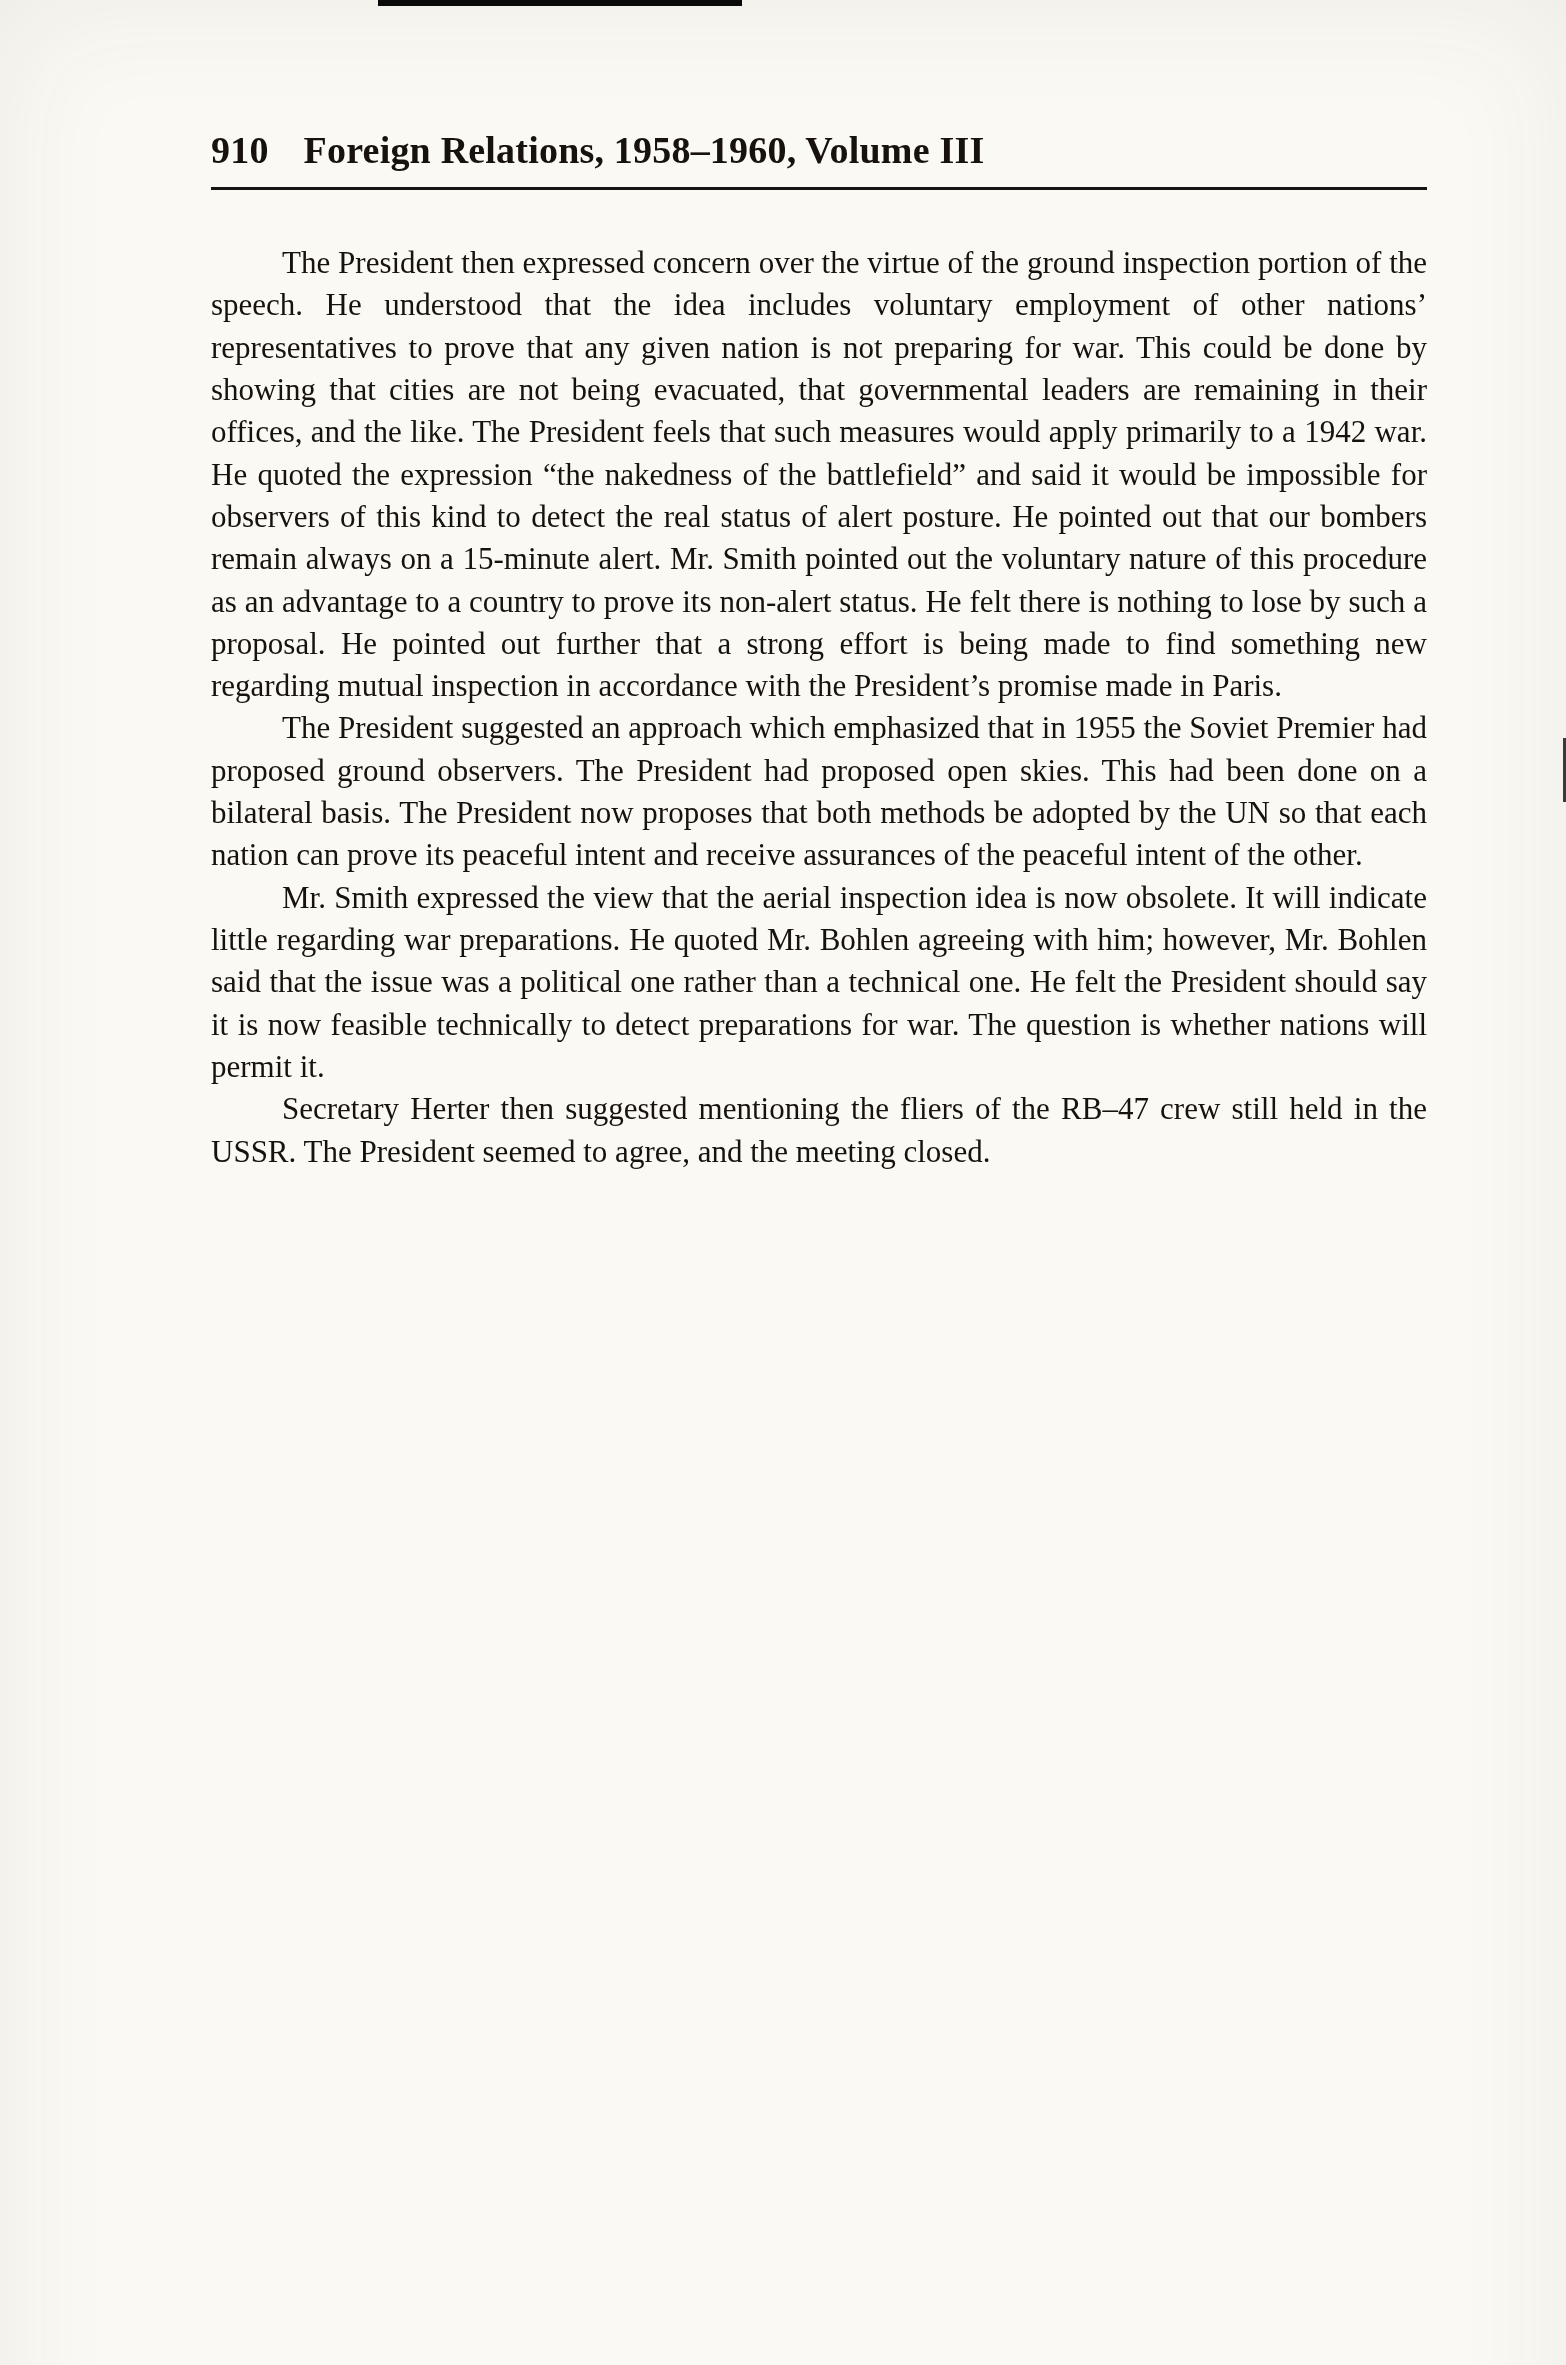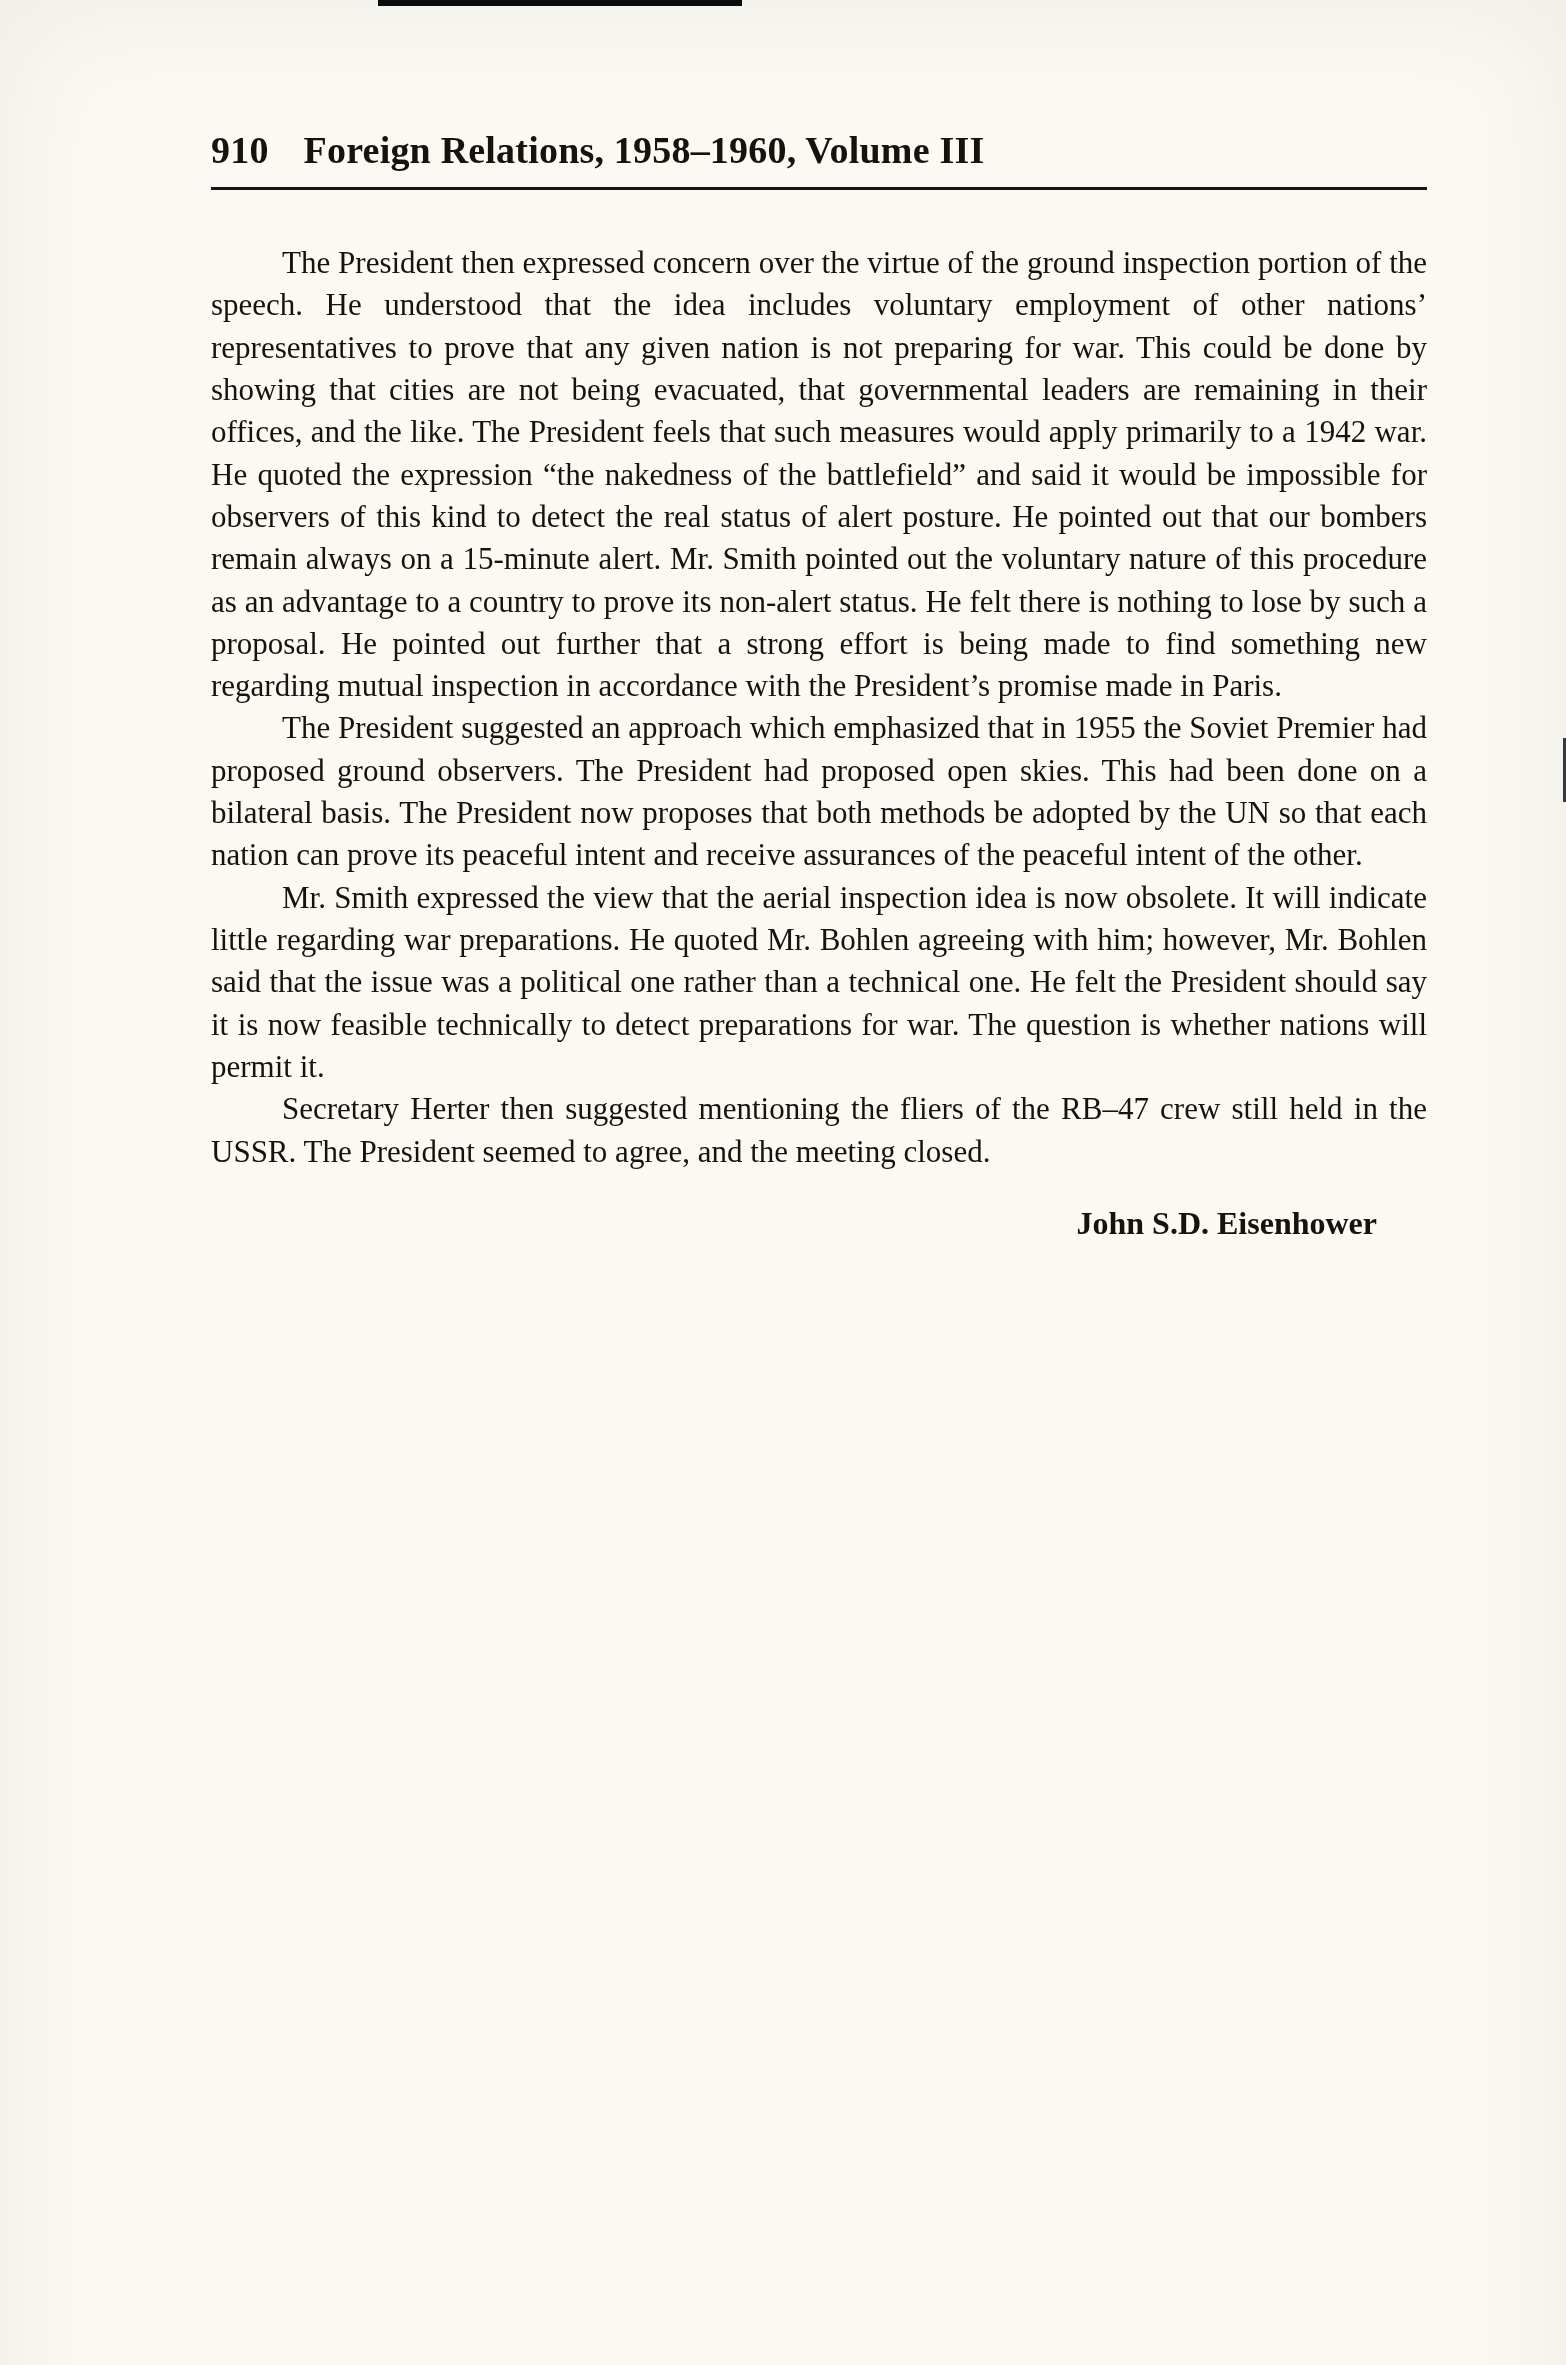--- a/index.html
+++ b/index.html
@@ -78,17 +78,16 @@
 
   <header class="running-head">
     <span class="page-number">910</span><span class="book-title">Foreign Relations, 1958–1960, Volume III</span>
   </header>
 
   <main class="body-text">
     <p>The President then expressed concern over the virtue of the ground inspection portion of the speech. He understood that the idea includes voluntary employment of other nations’ representatives to prove that any given nation is not preparing for war. This could be done by showing that cities are not being evacuated, that governmental leaders are remaining in their offices, and the like. The President feels that such measures would apply primarily to a 1942 war. He quoted the expression “the nakedness of the battlefield” and said it would be impossible for observers of this kind to detect the real status of alert posture. He pointed out that our bombers remain always on a 15-minute alert. Mr. Smith pointed out the voluntary nature of this procedure as an advantage to a country to prove its non-alert status. He felt there is nothing to lose by such a proposal. He pointed out further that a strong effort is being made to find something new regarding mutual inspection in accordance with the President’s promise made in Paris.</p>
     <p>The President suggested an approach which emphasized that in 1955 the Soviet Premier had proposed ground observers. The President had proposed open skies. This had been done on a bilateral basis. The President now proposes that both methods be adopted by the UN so that each nation can prove its peaceful intent and receive assurances of the peaceful intent of the other.</p>
     <p>Mr. Smith expressed the view that the aerial inspection idea is now obsolete. It will indicate little regarding war preparations. He quoted Mr. Bohlen agreeing with him; however, Mr. Bohlen said that the issue was a political one rather than a technical one. He felt the President should say it is now feasible technically to detect preparations for war. The question is whether nations will permit it.</p>
     <p>Secretary Herter then suggested mentioning the fliers of the RB–47 crew still held in the USSR. The President seemed to agree, and the meeting closed.</p>
-    <p class="signature">John S.D. Eisenhower</p>
   </main>
 
 </div>
 
 
 </body></html>

